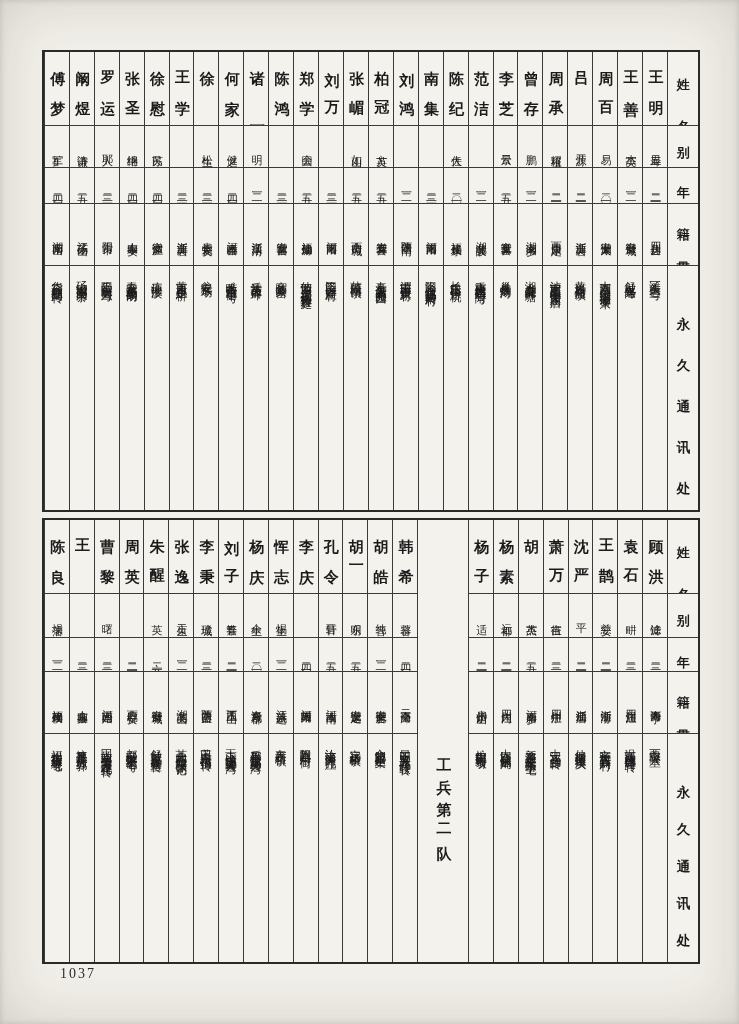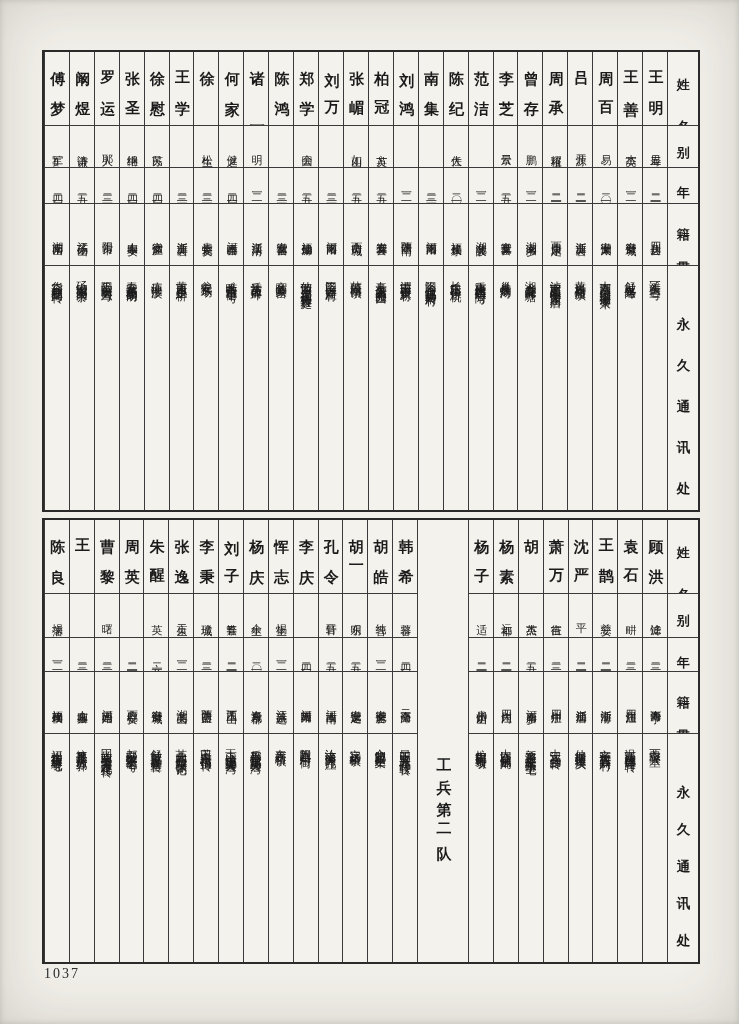--- a/index.html
+++ b/index.html
@@ -30,21 +30,21 @@
   .t2 .c-addr .vtext{max-height:119px;}
   .col.header .cell{padding:6px 0;}
   .col.header .vtext{height:100%;font-size:13px;font-weight:bold;text-align:center;
                      text-align-last:justify;letter-spacing:0;box-sizing:border-box;}
   .col.header .c-name .vtext{padding:10px 0;}
   .col.header .c-alias .vtext{padding:4px 0;}
   .col.header .c-age .vtext{padding:2px 0;}
   .col.header .c-native .vtext{padding:8px 0;}
   .col.header .c-addr .vtext{max-height:none;padding:34px 0;font-size:13.5px;}
   .col.divider .vtext{font-size:15px;font-weight:bold;letter-spacing:22px;margin-top:120px;}
-  .page-number{position:absolute;left:44px;top:966px;font-size:14px;letter-spacing:2px;color:#2c2c2c;text-align:right;}
+  .page-number{position:absolute;left:60px;top:966px;font-size:14px;letter-spacing:2px;color:#2c2c2c;text-align:right;}
 </style>
 </head>
 <body>
 
 <div class="page">
   <div class="rtable t1">
       <div class="col header">
         <div class="cell c-name">
           <span class="vtext">姓名</span>
         </div>

